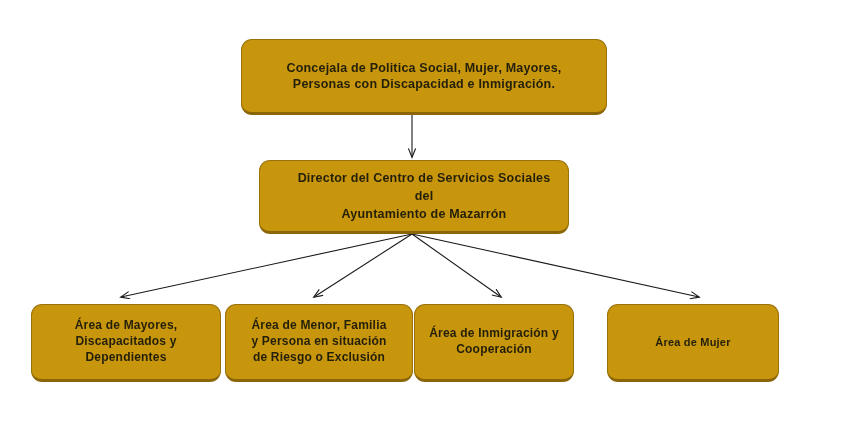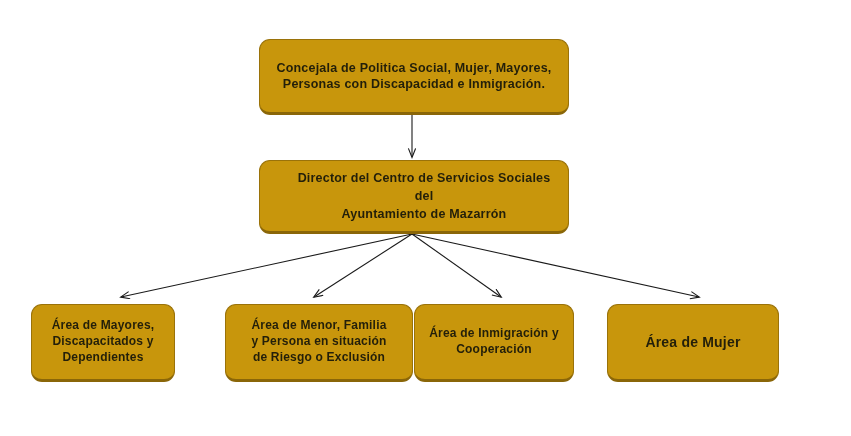--- a/index.html
+++ b/index.html
@@ -41,56 +41,56 @@
     letter-spacing: 0.2px;
     z-index: 2;
   }
   .node-label {
     display: block;
     padding: 0 8px;
     white-space: pre-line;
     line-height: 1.32;
   }
   #node-concejala {
-    left: 259px;
+    left: 241px;
     top: 39px;
-    width: 310px;
+    width: 366px;
     height: 76px;
     font-size: 12.5px;
   }
   #node-director {
     left: 259px;
     top: 160px;
     width: 310px;
     height: 74px;
     font-size: 12.5px;
   }
   #node-director .node-label { line-height: 1.45; margin-left: 20px; }
   .node-area {
     font-size: 12px;
     height: 78px;
     top: 304px;
   }
   #node-area-mayores {
     left: 31px;
-    width: 144px;
+    width: 190px;
   }
   #node-area-menor {
     left: 225px;
     width: 188px;
   }
   #node-area-inmigracion {
     left: 414px;
     width: 160px;
   }
   #node-area-mujer {
     left: 607px;
     width: 172px;
   }
-  #node-area-mujer .node-label { font-size: 14px; text-align: right; }
+  #node-area-mujer .node-label { font-size: 11px; text-align: right; }
 </style>
 </head>
 <body>
 
 <div id="org-chart">
 
   <svg id="connector-layer" viewBox="0 0 851 436" width="851" height="436" xmlns="http://www.w3.org/2000/svg">
     <defs>
       <marker id="arrowhead" markerWidth="11" markerHeight="11" refX="9.2" refY="4" orient="auto" markerUnits="userSpaceOnUse">
         <path d="M0.6,0.4 L9.6,4 L0.6,7.6" fill="none" stroke="#1a1a1a" stroke-width="1.1"></path>

